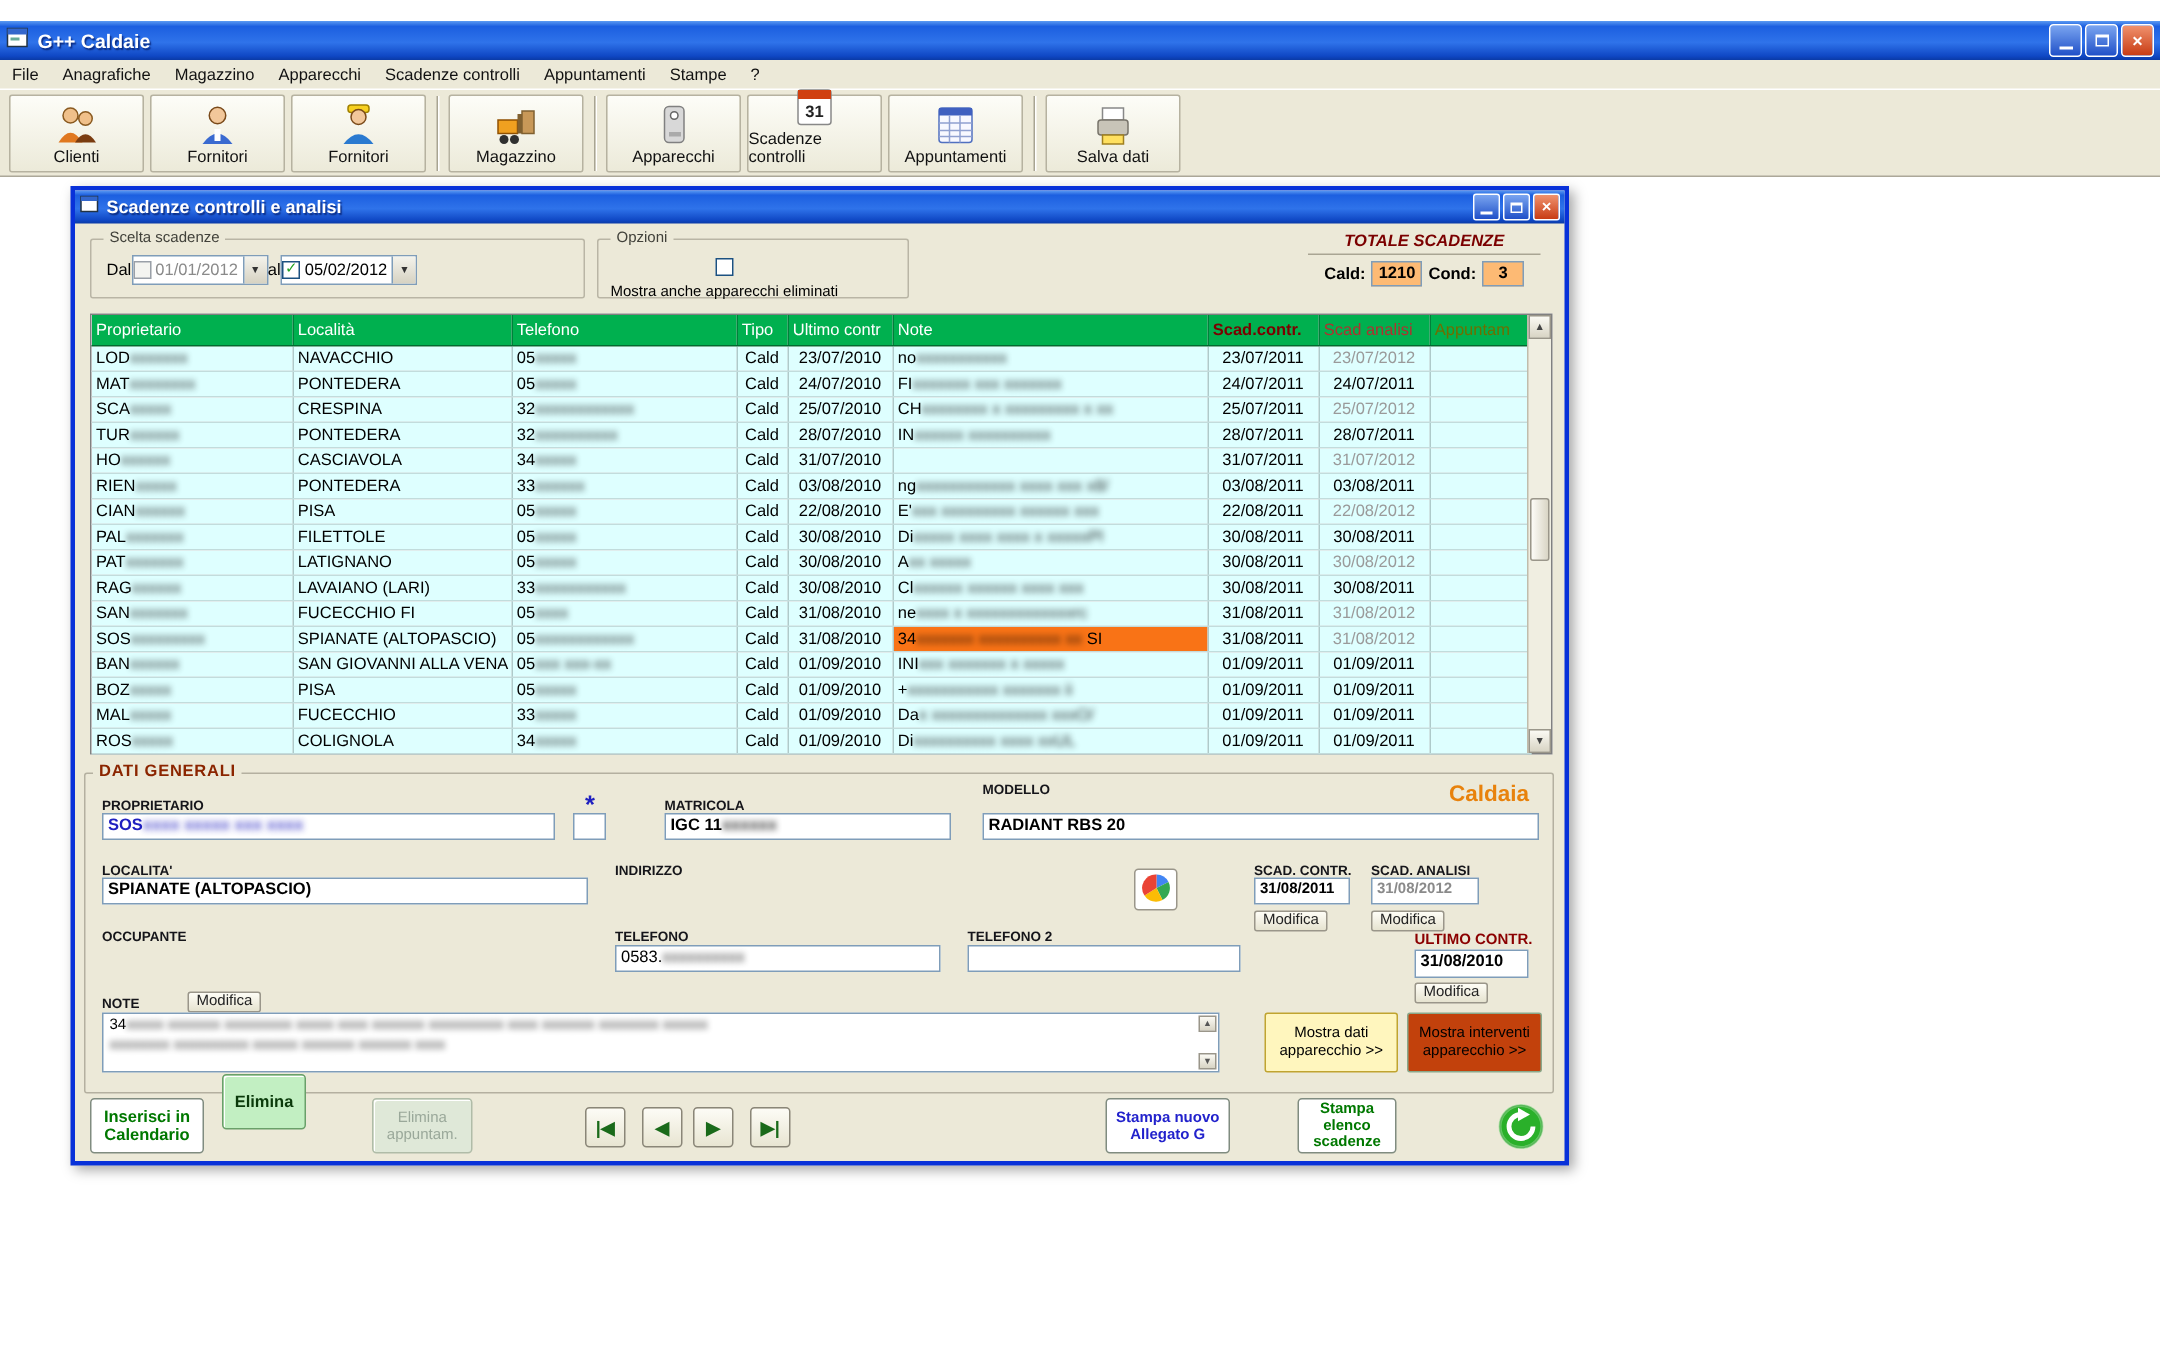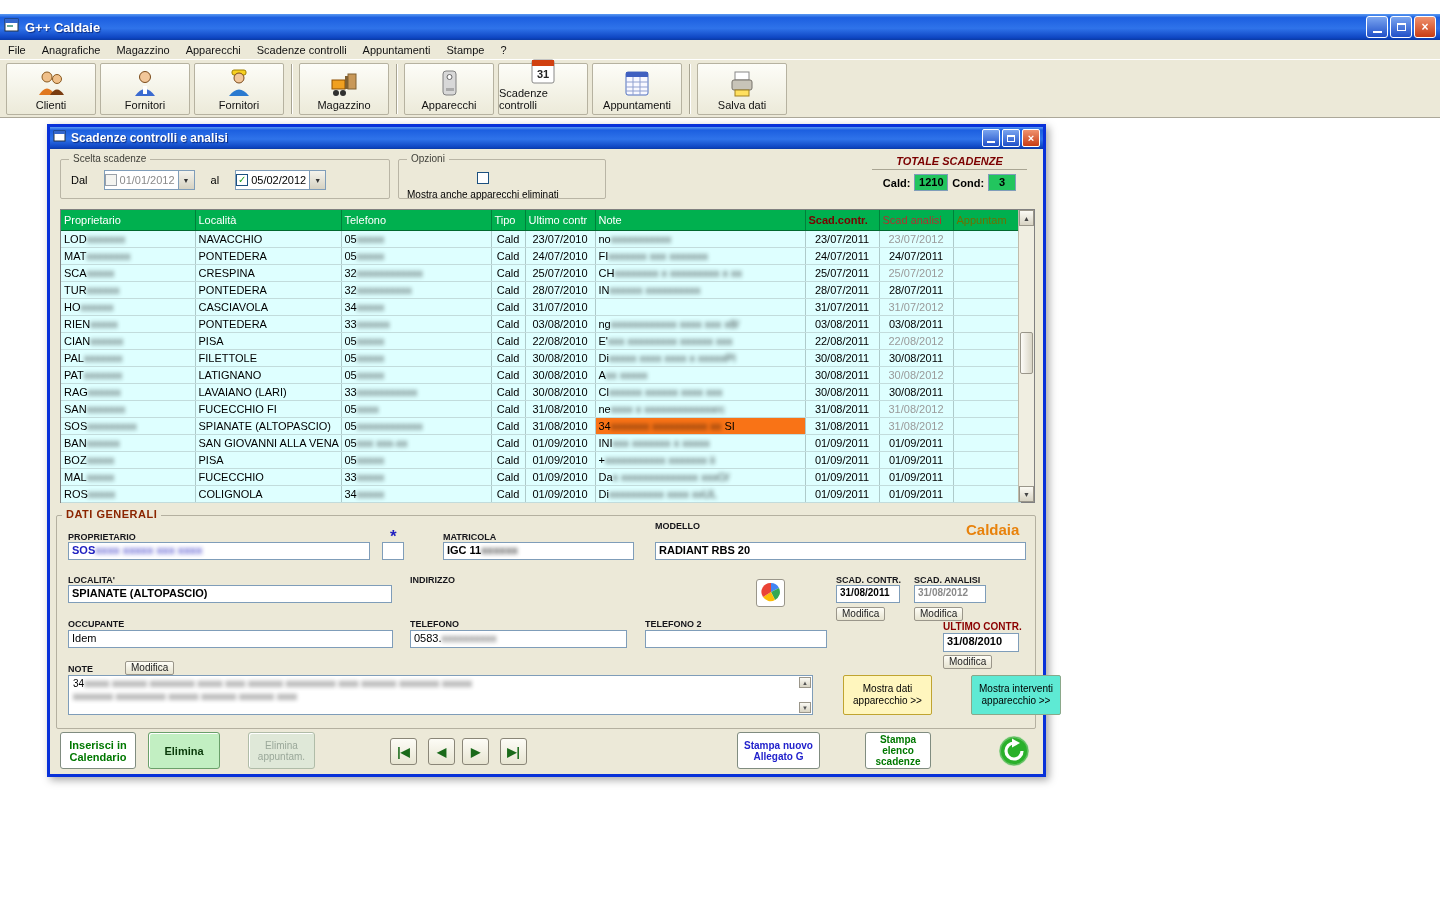--- a/index.html
+++ b/index.html
@@ -40,21 +40,21 @@
   .flegend{position:absolute;top:-7px;left:8px;background:#ECE9D8;padding:0 4px;font-size:10px;color:#41413a;}
   .cb{display:inline-block;width:12px;height:12px;border:1px solid #1c5180;background:#fff;font-size:10px;line-height:10px;color:#21a121;text-align:center;vertical-align:middle;}
   .cb.disabled{border-color:#9aa0a8;background:#f4f4f0;}
   .datepick{display:inline-flex;align-items:center;border:1px solid #7F9DB9;background:#fff;height:20px;font-size:11px;}
   .datepick .val{padding:0 3px;}
   .datepick .val.gray{color:#8a8a8a;}
   .datepick .dd{width:16px;height:100%;background:linear-gradient(#f4f3ec,#d6d2c2);border-left:1px solid #7F9DB9;font-size:7px;display:flex;align-items:center;justify-content:center;color:#333;}
 
   
   .tot-title{font-size:11px;font-weight:bold;color:#7b0000;text-align:center;border-bottom:1px solid #a9a593;padding-bottom:2px;font-style:italic;}
-  .tot-box{display:inline-block;min-width:34px;height:17px;background:#22c55e;border:1px solid #7F9DB9;font-weight:bold;text-align:center;padding:1px 2px;}
+  .tot-box{display:inline-block;min-width:34px;height:17px;background:#fdba74;border:1px solid #7F9DB9;font-weight:bold;text-align:center;padding:1px 2px;}
 
   
   .grid-wrap{position:absolute;left:10px;top:60px;width:975px;height:294px;border:1px solid #808080;background:#fff;}
   table.grid{border-collapse:collapse;table-layout:fixed;width:959px;font-size:11px;}
   .grid th{background:#00B04F;color:#fff;font-weight:normal;text-align:left;padding:2px 3px;height:20px;border-right:1px solid #00803a;border-bottom:1px solid #006a30;white-space:nowrap;overflow:hidden;}
   .grid th.th-red{color:#7b0000;font-weight:bold;}
   .grid th.th-red2{color:#b03030;}
   .grid th.th-olive{color:#6e6e00;}
   .grid td{background:#DEFFFF;height:17px;padding:0 3px;border-right:1px solid #aecaca;border-bottom:1px solid #c2dcdc;white-space:nowrap;overflow:hidden;}
   .grid td.c-tipo,.grid td.c-date{text-align:center;}
@@ -86,21 +86,21 @@
   
   .fbtn{position:absolute;border:1px solid #808c80;border-radius:3px;font-size:11px;display:flex;align-items:center;justify-content:center;text-align:center;background:#fff;box-shadow:inset 1px 1px 0 #fff;}
   .fbtn.green-text{color:#007800;font-weight:bold;}
   .fbtn.lightgreen{background:#c2efc2;color:#0a3a0a;font-weight:bold;border-color:#6aa06a;}
   .fbtn.disabled{background:#dfe8d8;color:#9aa89a;border-color:#b0bca8;font-weight:normal;font-size:10px;}
   .fbtn.blue-text{color:#2222cc;font-size:10px;font-weight:bold;}
   .fbtn.small-green{color:#007800;font-size:10px;font-weight:bold;}
   .nav-btn{position:absolute;width:27px;height:27px;border:1px solid #8a8678;border-radius:3px;background:linear-gradient(#fdfcf6,#e8e5d2);color:#1a6a1a;font-size:12px;font-weight:bold;display:flex;align-items:center;justify-content:center;}
   .mostra{position:absolute;font-size:10px;text-align:center;display:flex;align-items:center;justify-content:center;border-radius:2px;line-height:12px;}
   .mostra.dati{background:#fff6be;border:1px solid #c0a430;}
-  .mostra.interv{background:#5eead4;border:1px solid #8aa88a;margin-left:33px;}
+  .mostra.interv{background:#c2410c;border:1px solid #8aa88a;}
 </style>
 </head>
 <body>
 
 <div class="titlebar">
   <span>
     <svg width="16" height="16">
         <rect x="1" y="2" width="13" height="12" fill="#fff" stroke="#234"></rect>
         <rect x="1" y="2" width="13" height="4" fill="#36c"></rect>
         <rect x="3" y="8" width="6" height="2" fill="#6a9"></rect>
@@ -241,21 +241,21 @@
       <span class="dbtn">
           <span class="maxbox"></span>
         </span>
       <span class="dbtn close">×</span>
     </div>
 
     <div class="dlg-body">
 
       <div class="fieldset" style="left:10px;top:10px;width:330px;height:40px;">
         <span class="flegend">Scelta scadenze</span>
-        <div style="position:absolute;left:10px;top:10px;display:flex;align-items:center;gap:16px;">
+        <div style="position:absolute;left:10px;top:10px;display:flex;align-items:center;gap:0;">
           <span>Dal</span>
           <span class="datepick">
             <span class="cb disabled"></span>
             <span class="val gray">01/01/2012</span>
             <span class="dd">▼</span>
           </span>
           <span>al</span>
           <span class="datepick">
             <span class="cb">✓</span>
             <span class="val">05/02/2012</span>
@@ -537,23 +537,20 @@
       </div>
       <span class="small-btn" style="left:786px;top:458px;">Modifica</span>
 
       <span class="lbl" style="left:864px;top:426px;">SCAD. ANALISI</span>
       <div class="inp grayval" style="left:864px;top:436px;width:72px;font-size:10px;">
         <span>31/08/2012</span>
       </div>
       <span class="small-btn" style="left:864px;top:458px;">Modifica</span>
 
       <span class="lbl" style="left:18px;top:470px;">OCCUPANTE</span>
-      <div class="inp" style="left:18px;top:481px;width:325px;">
-        <span>Idem</span>
-      </div>
 
       <span class="lbl" style="left:360px;top:470px;">TELEFONO</span>
       <div class="inp" style="left:360px;top:481px;width:217px;">
         <span>0583.</span><span class="redacted">xxxxxxxxxx</span>
       </div>
 
       <span class="lbl" style="left:595px;top:470px;">TELEFONO 2</span>
       <div class="inp" style="left:595px;top:481px;width:182px;">
         <span></span>
       </div>
@@ -578,21 +575,21 @@
       <div class="mostra dati" style="left:793px;top:526px;width:89px;height:40px;">
         <span>Mostra dati apparecchio &gt;&gt;</span>
       </div>
       <div class="mostra interv" style="left:888px;top:526px;width:90px;height:40px;">
         <span>Mostra interventi apparecchio &gt;&gt;</span>
       </div>
 
       <div class="fbtn green-text" style="left:10px;top:583px;width:76px;height:37px;">
         <span>Inserisci in Calendario</span>
       </div>
-      <div class="fbtn lightgreen" style="left:98px;top:583px;width:72px;height:37px;text-align:center;">
+      <div class="fbtn lightgreen" style="left:98px;top:567px;width:56px;height:37px;text-align:center;">
         <span>Elimina</span>
       </div>
       <div class="fbtn disabled" style="left:198px;top:583px;width:67px;height:37px;">
         <span>Elimina appuntam.</span>
       </div>
 
       <div class="nav-btn" style="left:340px;top:589px;">
           <span>|◀</span>
         </div>
       <div class="nav-btn" style="left:378px;top:589px;">

